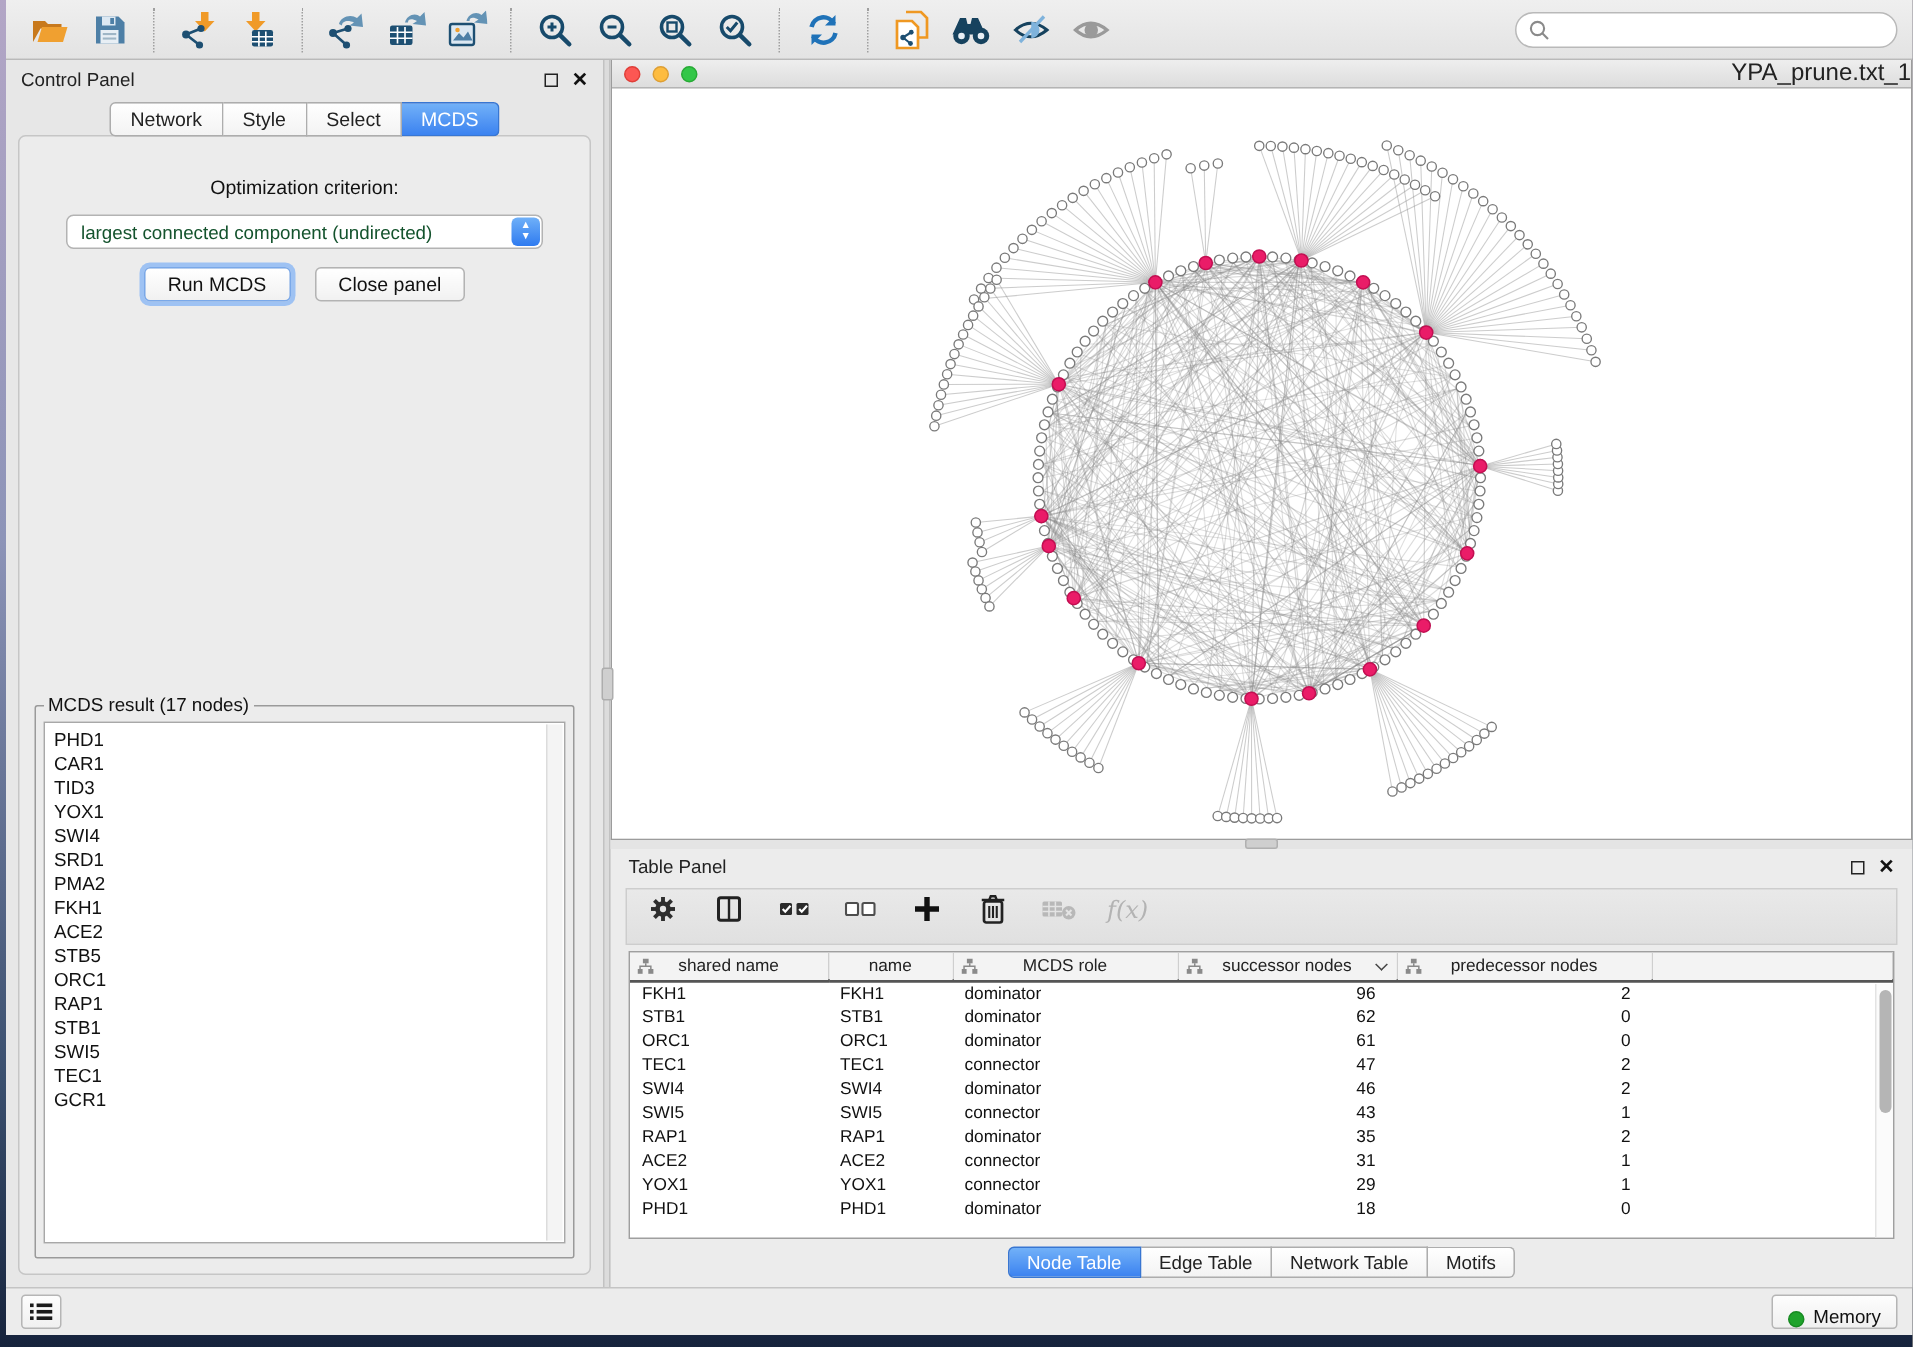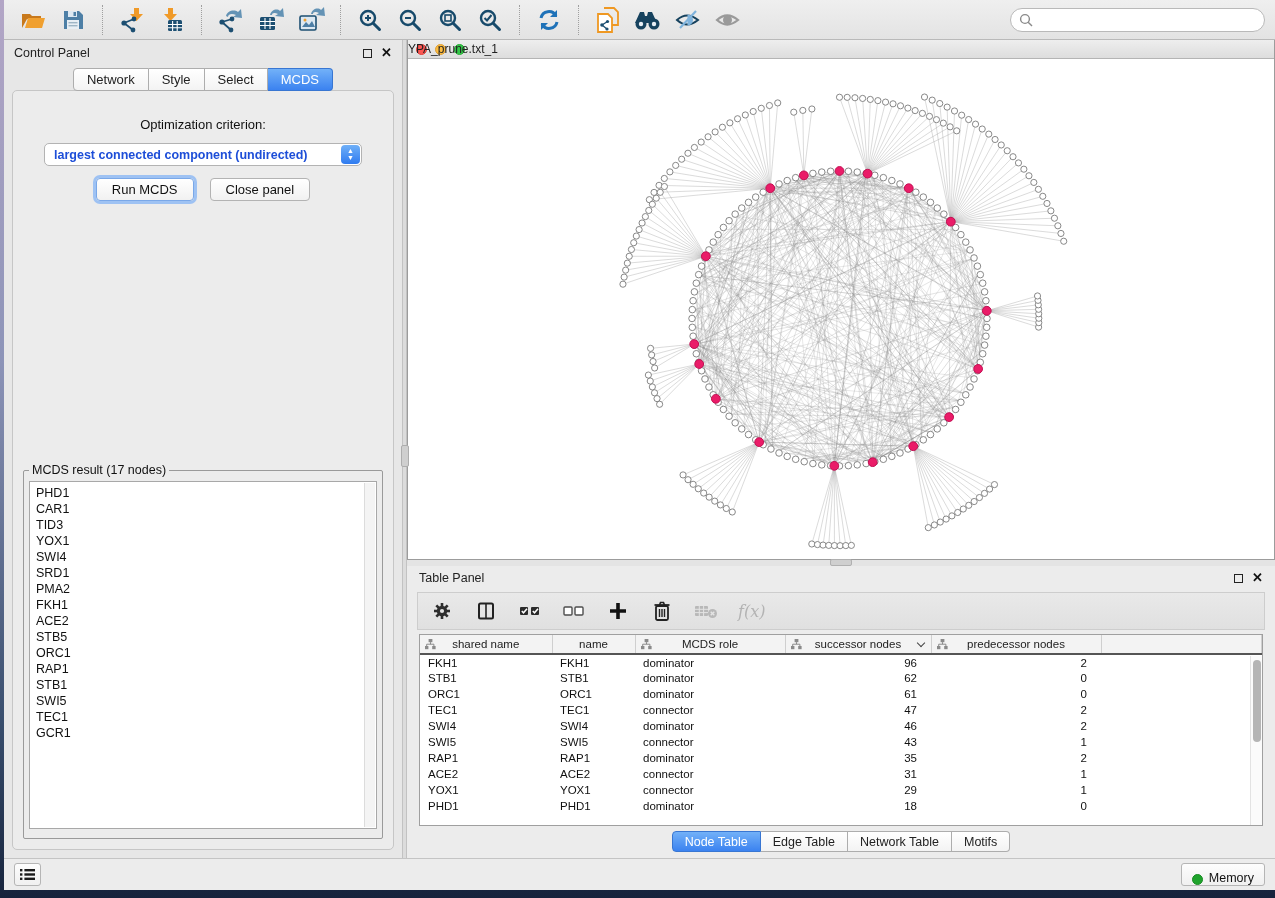--- a/index.html
+++ b/index.html
@@ -42,21 +42,21 @@
   .seg-btn:first-child { border-left-width:1px; border-radius:4px 0 0 4px; }
   .seg-btn:last-child { border-radius:0 4px 4px 0; }
   .seg-btn.active { background:linear-gradient(#72b1f8,#3b82f0); border-color:#3876d2; color:#fff; }
   .cp-tabrow { display:flex; justify-content:center; margin:2px 0 0; position:relative; z-index:2; }
   .cp-body { flex:1; min-height:0; margin:-1px 8px 8px; background:#ececec;
              border:1px solid #c6c6c6; border-radius:5px; display:flex; flex-direction:column; }
   .opt-label { text-align:center; font-size:13px; color:#111; margin-top:26px; }
   .dropdown { width:318px; height:23px; margin:11px auto 0; background:#fff;
               border:1px solid #b3b3b3; border-radius:5px; display:flex; align-items:center;
               position:relative; padding-left:9px; }
-  .dropdown .dd-text { font-size:12.5px; color:#1d4ed8;font-weight:bold; }
+  .dropdown .dd-text { font-size:12.5px; color:#14532d; }
   .dd-cap { position:absolute; right:1px; top:1px; bottom:1px; width:19px; border-radius:4px;
             background:linear-gradient(#6fb0f8,#2f7bf0); display:flex; flex-direction:column;
             align-items:center; justify-content:center; gap:1px; }
   .dd-cap span { color:#fff; font-size:7px; line-height:6px; }
   .btn-row { display:flex; justify-content:center; gap:16px; margin-top:12px; }
   .pushbtn { font-size:13px; color:#111; background:linear-gradient(#fff,#f1f1f1);
              border:1px solid #b3b3b3; border-radius:4px; padding:3px 15px;
              font-family:"Liberation Sans", sans-serif; }
   .pushbtn.focused { box-shadow:0 0 0 3px rgba(106,166,248,.6); border-color:#7aa8e8; }
   .cp-spacer { flex:1; }
@@ -73,32 +73,32 @@
   .right { flex:1; min-width:0; display:flex; flex-direction:column; background:#ececec; }
   .net-window { flex:0 0 520px; display:flex; flex-direction:column;
                 border:1px solid #9c9c9c; border-top:none; }
   .net-titlebar { height:19px; background:linear-gradient(#eeeeee,#dddddd);
                   border-bottom:1px solid #b4b4b4; display:flex; align-items:center;
                   position:relative; padding:0 8px; }
   .tl { width:11px; height:11px; border-radius:50%; margin-right:8px; }
   .tl.red { background:#fc5753; border:1px solid #df3e38; }
   .tl.yellow { background:#fdbc40; border:1px solid #de9f34; }
   .tl.green { background:#33c748; border:1px solid #27aa35; }
-  .net-title { position:absolute; left:0; right:0; text-align:left; font-size:12px; color:#222; }
+  .net-title { position:absolute; left:0; right:0; text-align:right; font-size:16px; color:#222; }
   .net-canvas { flex:1; min-height:0; background:#fff; }
   .net-canvas svg { display:block; width:100%; height:100%; }
   .hsplit { flex:0 0 6px; background:#e4e4e4; position:relative; }
   .hsplit .handle { position:absolute; left:50%; top:-1px; width:22px; height:7px;
                     margin-left:-11px; background:#cfcfcf; border:1px solid #b0b0b0; border-radius:2px; }
 
   
   .table-panel { flex:1; min-height:0; display:flex; flex-direction:column; background:#ececec; }
   .tp-header { height:24px; display:flex; align-items:center; padding:0 12px; }
   .tp-toolbar { height:38px; margin:2px 10px 0; background:linear-gradient(#e9e9e9,#e0e0e0);
-                border:1px solid #cdcdcd; display:flex; align-items:center; padding:0 12px; gap:20px; }
+                border:1px solid #cdcdcd; display:flex; padding:0 12px; gap:20px; }
   .tp-tool { display:flex; align-items:center; justify-content:center; width:24px; height:26px; }
   .fx-label { font-family:"DejaVu Serif", serif; font-style:italic; font-size:16px; color:#b3b3b3; }
   .tp-table-wrap { margin:4px 12px 0; flex:1; min-height:0; background:#fff;
                    border:1px solid #9f9f9f; position:relative; overflow:hidden; }
   table.node-table { border-collapse:collapse; width:100%; table-layout:fixed; }
   .node-table th { height:19px; background:#f3f3f3; border-bottom:2px solid #555;
                    border-right:1px solid #cfcfcf; font-weight:normal; font-size:11.5px;
                    color:#222; position:relative; text-align:center; padding:0 4px; }
   .node-table th .col-icon { position:absolute; left:5px; top:4px; }
   .node-table th .sort-chev { position:absolute; right:7px; top:5px; width:6px; height:6px;

